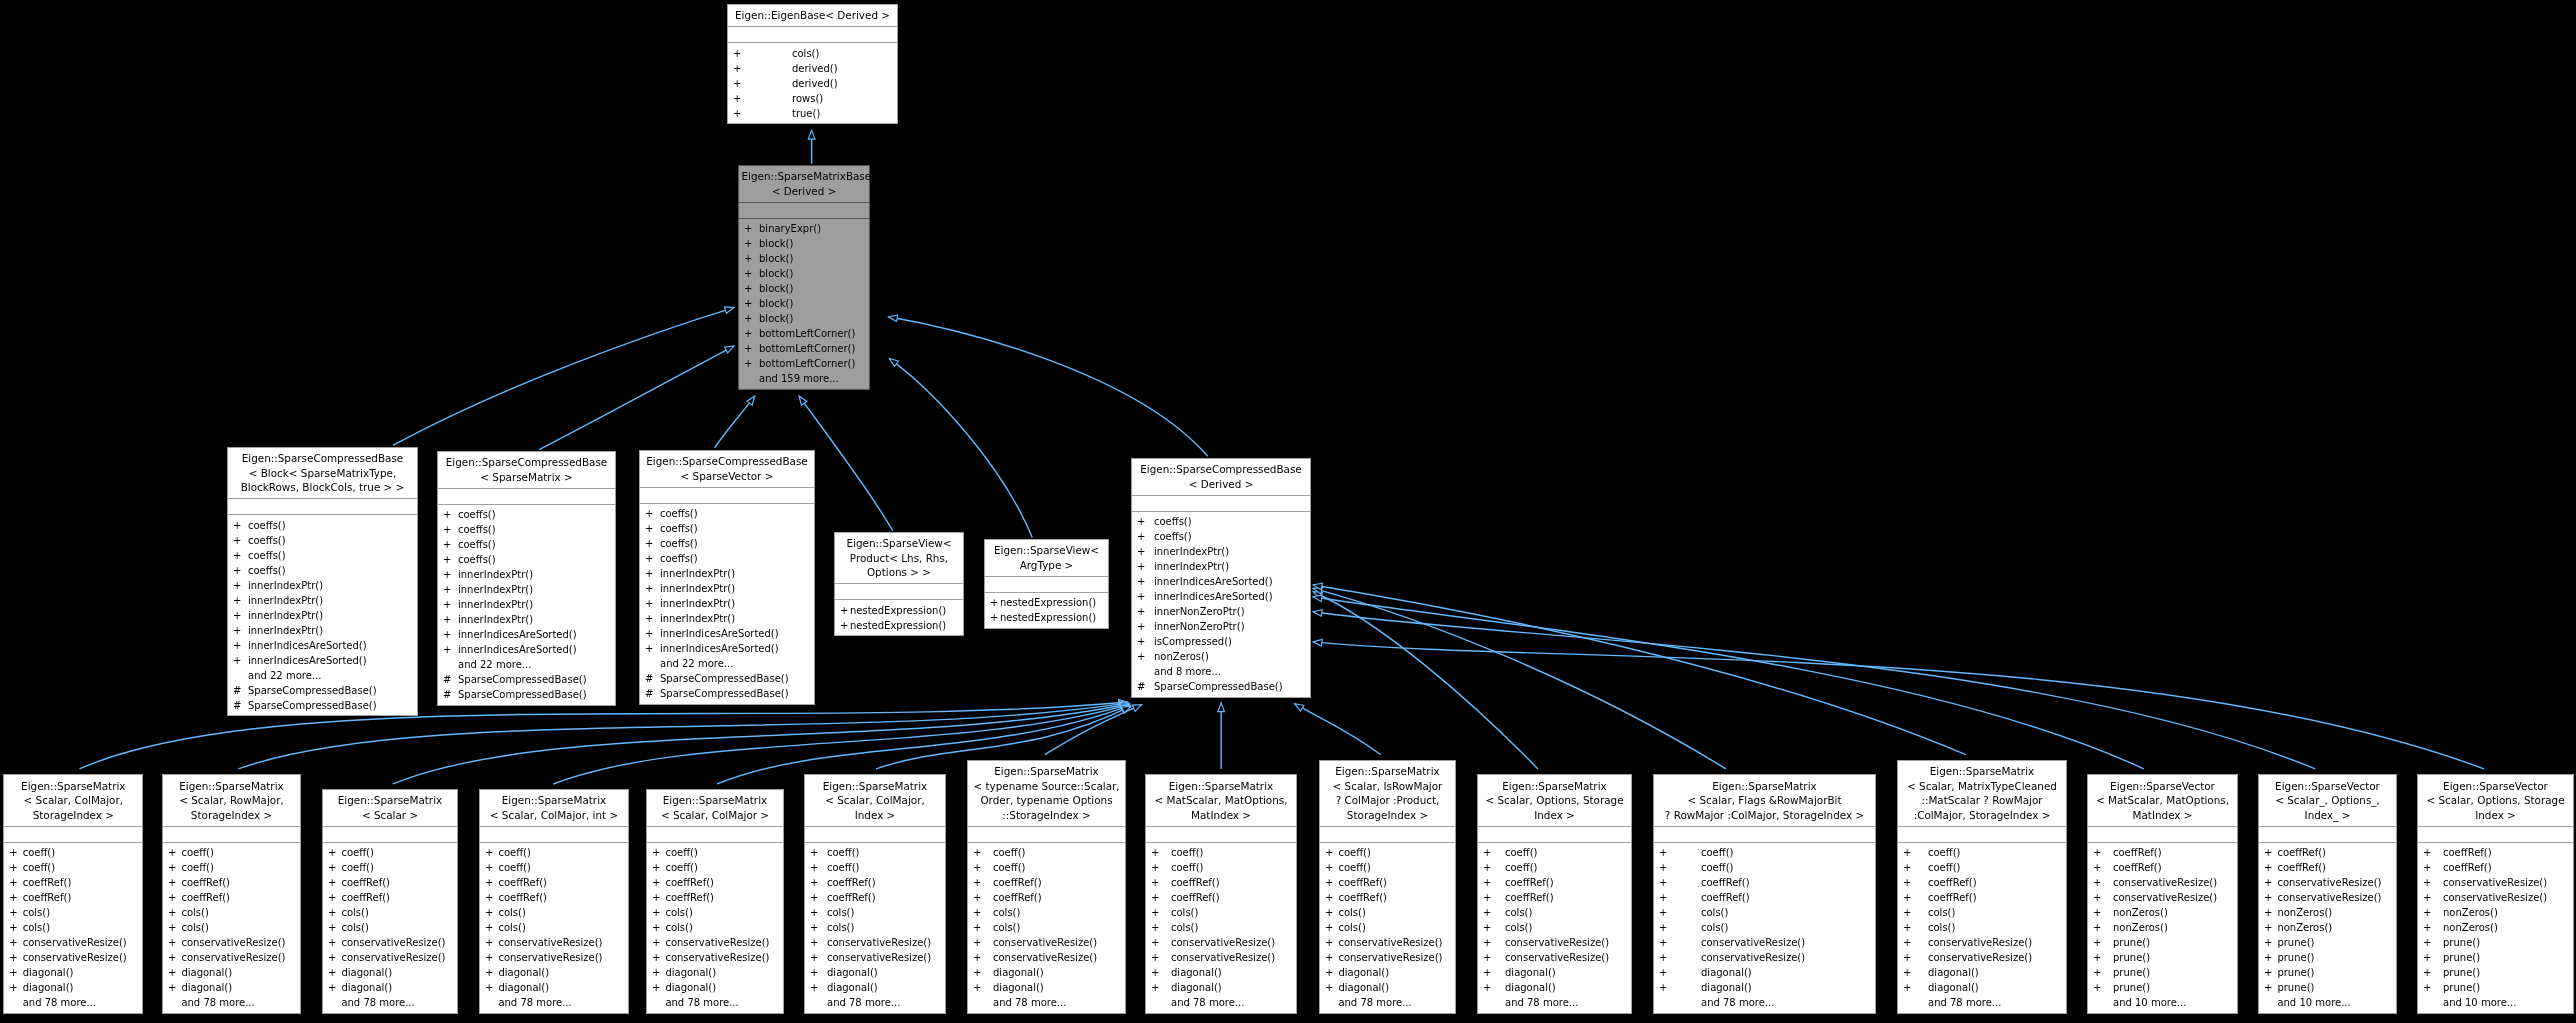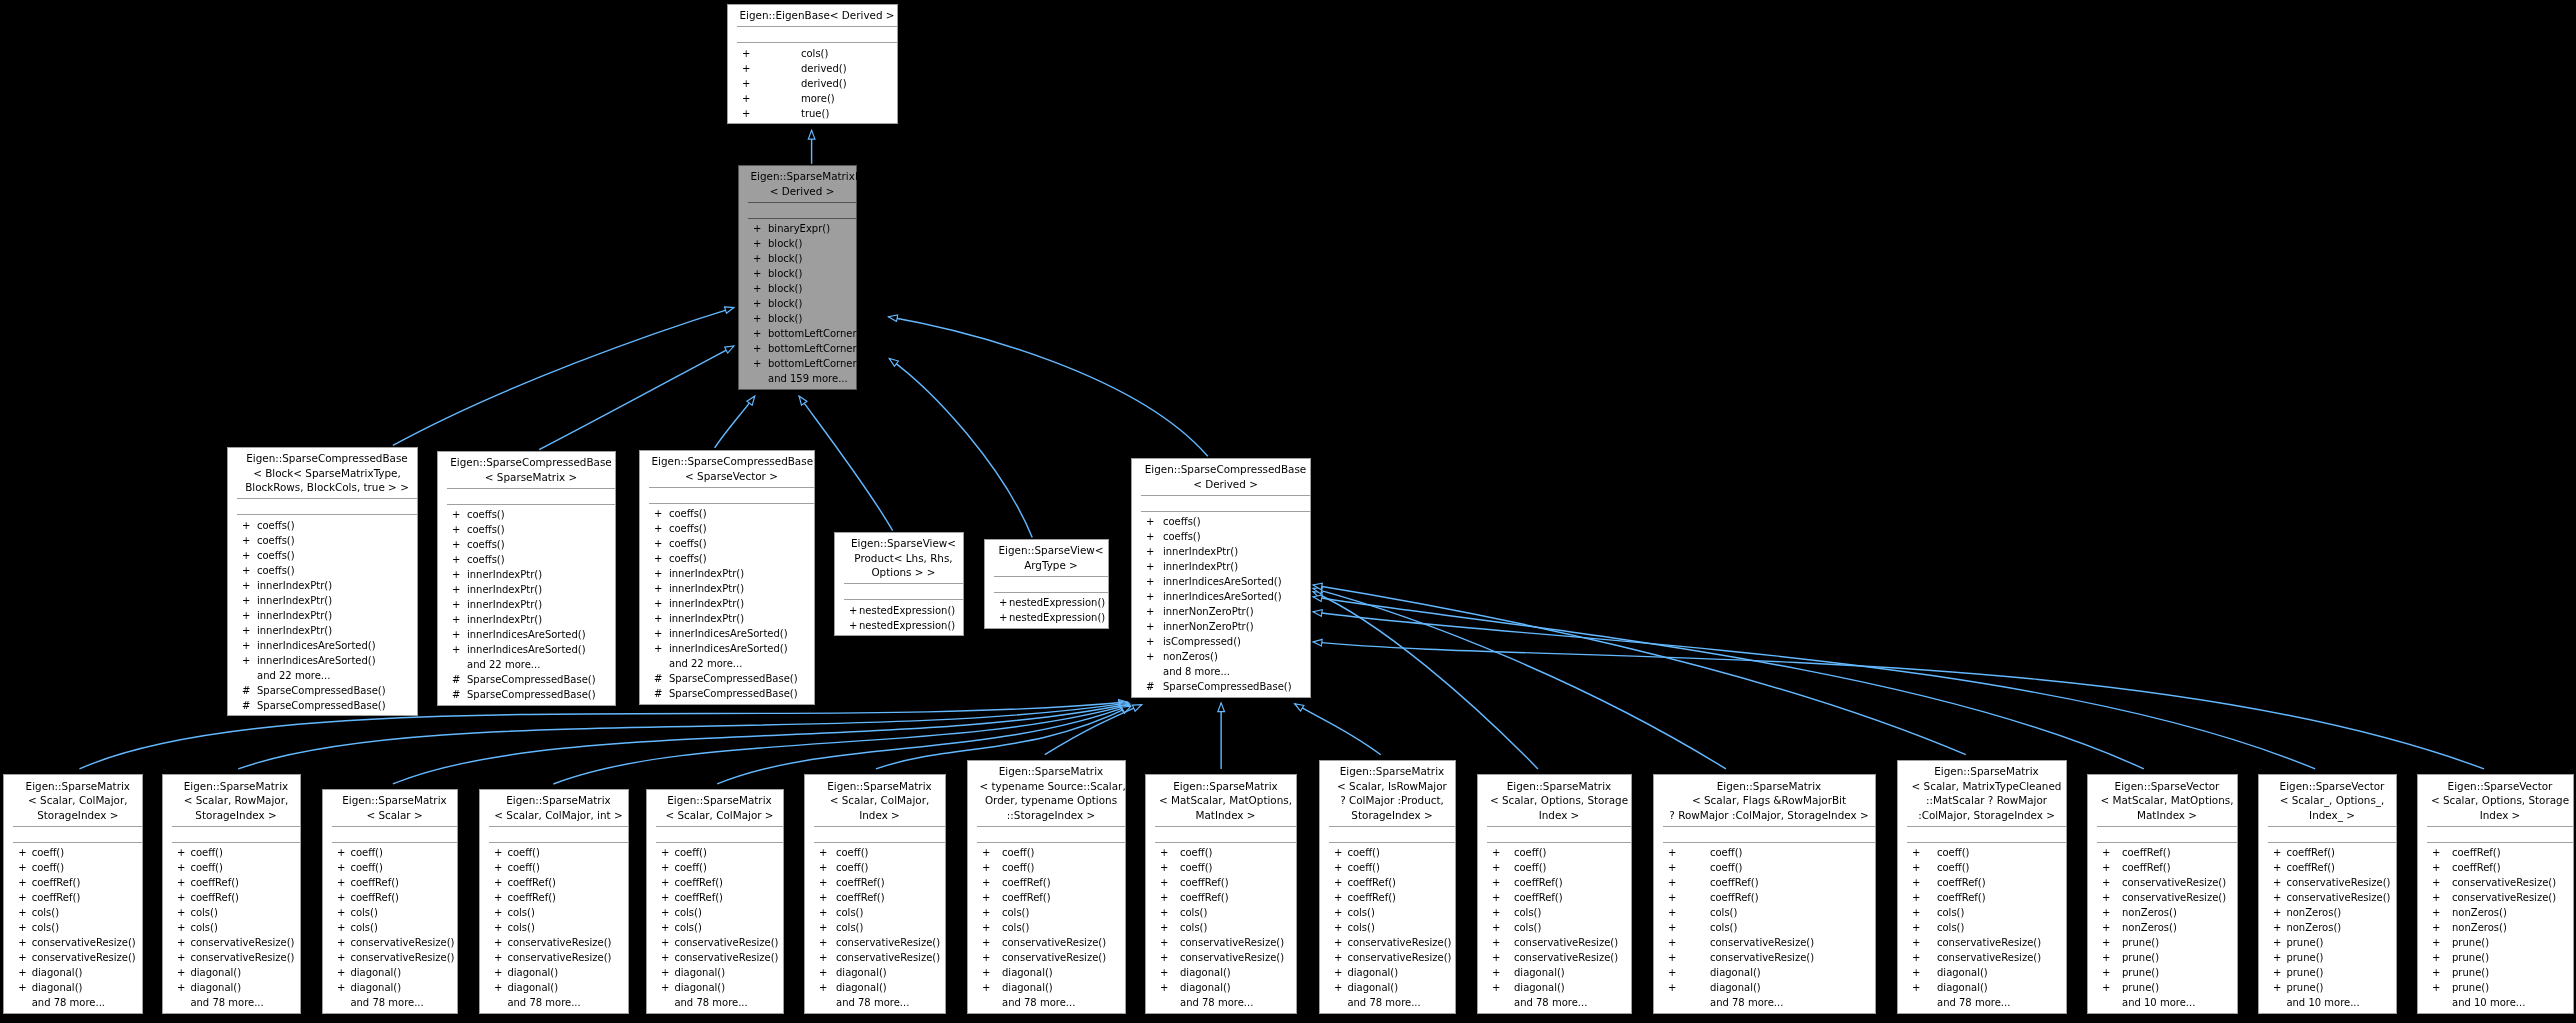--- a/index.html
+++ b/index.html
@@ -2,21 +2,21 @@
 <html style="--bg: #000000; --node-fill: #ffffff; --node-border: #a0a0a0; --hl-fill: #9e9e9e; --hl-border: #545454; --edge: #63b8ff; --text: #000000;font-size:13.4px"><head>
 <meta charset="utf-8">
 <style>
   html,body{margin:0;padding:0;background:#000;}
   #page{position:relative;width:2576px;height:1023px;background:var(--bg,#000);overflow:hidden;
         font-family:"DejaVu Sans","Liberation Sans",sans-serif;}
   #edges{position:absolute;left:0;top:0;width:2576px;height:1023px;z-index:1;}
   .edge{fill:none;stroke:var(--edge,#63b8ff);stroke-width:1.7px;}
   .arrowhead-glyph{fill:#000;stroke:var(--edge,#63b8ff);stroke-width:1.4px;}
   .node{position:absolute;z-index:2;background:var(--node-fill,#fff);border:1.3px solid var(--node-border,#a0a0a0);
-        color:var(--text,#000);box-sizing:border-box;padding-left:9px;}
+        color:var(--text,#000);box-sizing:border-box;}
   .node.hl{background:var(--hl-fill,#9e9e9e);border-color:var(--hl-border,#545454);}
   .ntitle{text-align:center;padding:3.3px 2.5px;font-size:10.4px;line-height:14.6px;
           border-bottom:0.8px solid var(--node-border,#a0a0a0);white-space:nowrap;}
   .hl .ntitle{border-color:var(--hl-border,#545454);}
   .nattrs{height:15px;border-bottom:0.8px solid var(--node-border,#a0a0a0);}
   .hl .nattrs{border-color:var(--hl-border,#545454);}
   .nmembers{padding:2.5px 1.7px 2.5px 5px;font-size:10px;line-height:15px;white-space:nowrap;}
   .mrow{display:flex;}
   .mpre{flex:0 0 auto;width:calc(var(--lc,20px) - 5px);}
   .mlabel{flex:0 0 auto;}
@@ -68,29 +68,29 @@
           <div class="mrow">
             <span class="mpre">+</span>
             <span class="mlabel">derived()</span>
           </div>
           <div class="mrow">
             <span class="mpre">+</span>
             <span class="mlabel">derived()</span>
           </div>
           <div class="mrow">
             <span class="mpre">+</span>
-            <span class="mlabel">more()</span>
+            <span class="mlabel">rows()</span>
           </div>
           <div class="mrow">
             <span class="mpre">+</span>
             <span class="mlabel">true()</span>
           </div>
         </div>
       </div>
-      <div class="node hl" style="left: 738px; width: 119px; top: 165px;">
+      <div class="node hl" style="left: 738px; width: 132px; top: 165px;">
         <div class="ntitle">
           <div>Eigen::SparseMatrixBase</div>
           <div>&lt; Derived &gt;</div>
         </div>
         <div class="nattrs"></div>
         <div class="nmembers" style="--lc: 20px;">
           <div class="mrow">
             <span class="mpre">+</span>
             <span class="mlabel">binaryExpr()</span>
           </div>

